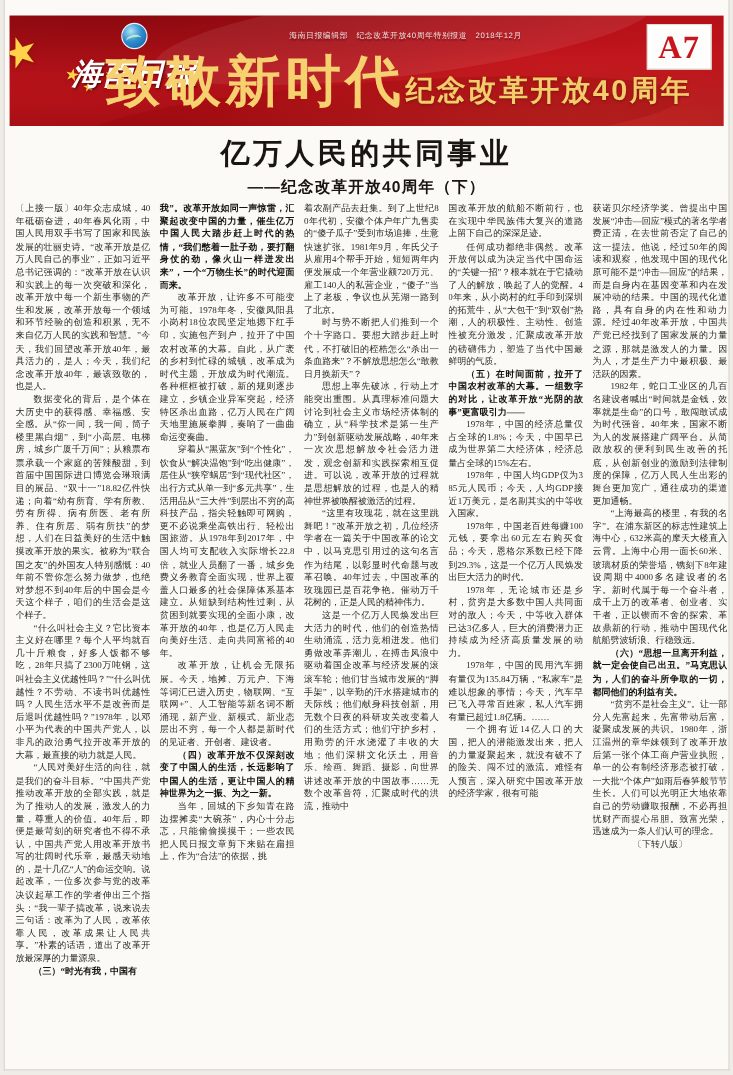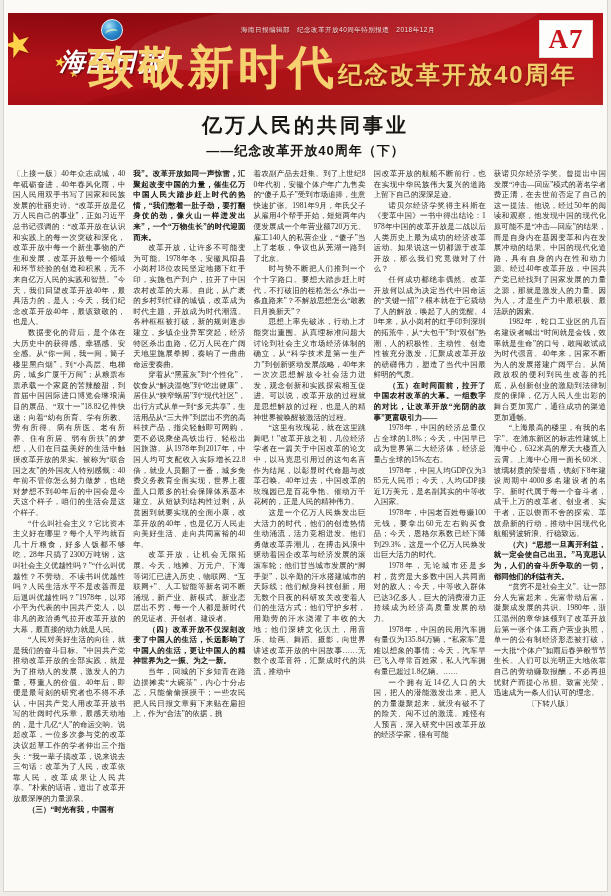--- a/index.html
+++ b/index.html
@@ -68,21 +68,21 @@
     font-size:46px;letter-spacing:4px;color:#f6d170;
     text-shadow:0 1px 0 #fff0c0 inset,0 2px 3px rgba(90,20,0,.65);
   }
   .bsub{
     font-weight:bold;font-size:24px;letter-spacing:2px;color:#f3cd6c;
     text-shadow:0 1px 2px rgba(90,20,0,.6);
   }
   
   .headline{position:absolute;left:0;top:112px;width:100%;text-align:center;color:#181512;}
   .headline h1{
-    margin:0;font-size:20px;font-weight:bold;letter-spacing:3px;
+    margin:0;font-size:24px;font-weight:bold;letter-spacing:3px;
     font-family:"Liberation Sans","DejaVu Sans",sans-serif;
   }
   .headline h2{margin:3px 0 0 0;font-size:13px;font-weight:bold;letter-spacing:1px;}
   
   .columns{
     position:absolute;left:9px;top:169px;width:593px;height:717px;
     display:flex;gap:8px;overflow:hidden;font-family:Liberation Serif, serif;
   }
   .col{flex:1 1 0;overflow:hidden;}
   .col p{
@@ -144,21 +144,20 @@
       </div>
       <div class="col">
         <p class="ni">着农副产品去赶集。到了上世纪80年代初，安徽个体户年广九售卖的“傻子瓜子”受到市场追捧，生意快速扩张。1981年9月，年氏父子从雇用4个帮手开始，短短两年内便发展成一个年营业额720万元、雇工140人的私营企业，“傻子”当上了老板，争议也从芜湖一路到了北京。</p>
         <p>时与势不断把人们推到一个个十字路口。要想大踏步赶上时代，不打破旧的桎梏怎么“杀出一条血路来”？不解放思想怎么“敢教日月换新天”？</p>
         <p>思想上率先破冰，行动上才能突出重围。从真理标准问题大讨论到社会主义市场经济体制的确立，从“科学技术是第一生产力”到创新驱动发展战略，40年来一次次思想解放令社会活力迸发，观念创新和实践探索相互促进。可以说，改革开放的过程就是思想解放的过程，也是人的精神世界被唤醒被激活的过程。</p>
         <p>“这里有玫瑰花，就在这里跳舞吧！”改革开放之初，几位经济学者在一篇关于中国改革的论文中，以马克思引用过的这句名言作为结尾，以彰显时代命题与改革召唤。40年过去，中国改革的玫瑰园已是百花争艳。催动万千花树的，正是人民的精神伟力。</p>
         <p>这是一个亿万人民焕发出巨大活力的时代，他们的创造热情生动涌流，活力竞相迸发。他们勇做改革弄潮儿，在搏击风浪中驱动着国企改革与经济发展的滚滚车轮；他们甘当城市发展的“脚手架”，以辛勤的汗水搭建城市的天际线；他们献身科技创新，用无数个日夜的科研攻关改变着人们的生活方式；他们守护乡村，用勤劳的汗水浇灌了丰收的大地；他们深耕文化沃土，用音乐、绘画、舞蹈、摄影，向世界讲述改革开放的中国故事……无数个改革音符，汇聚成时代的洪流，推动中</p>
       </div>
       <div class="col">
         <p class="ni">国改革开放的航船不断前行，也在实现中华民族伟大复兴的道路上留下自己的深深足迹。</p>
-        <p>诺贝尔经济学奖得主科斯在《变革中国》一书中得出结论：1978年中国的改革开放是二战以后人类历史上最为成功的经济改革运动。如果说这一切都源于改革开放，那么我们究竟做对了什么？</p>
         <p>任何成功都绝非偶然。改革开放何以成为决定当代中国命运的“关键一招”？根本就在于它撬动了人的解放，唤起了人的觉醒。40年来，从小岗村的红手印到深圳的拓荒牛，从“大包干”到“双创”热潮，人的积极性、主动性、创造性被充分激发，汇聚成改革开放的磅礴伟力，塑造了当代中国最鲜明的气质。</p>
         <p class="b">（五）在时间面前，拉开了中国农村改革的大幕。一组数字的对比，让改革开放“光阴的故事”更富吸引力——</p>
         <p>1978年，中国的经济总量仅占全球的1.8%；今天，中国早已成为世界第二大经济体，经济总量占全球的15%左右。</p>
         <p>1978年，中国人均GDP仅为385元人民币；今天，人均GDP接近1万美元，是名副其实的中等收入国家。</p>
         <p>1978年，中国老百姓每赚100元钱，要拿出60元左右购买食品；今天，恩格尔系数已经下降到29.3%，这是一个亿万人民焕发出巨大活力的时代。</p>
         <p>1978年，无论城市还是乡村，贫穷是大多数中国人共同面对的敌人；今天，中等收入群体已达3亿多人，巨大的消费潜力正持续成为经济高质量发展的动力。</p>
         <p>1978年，中国的民用汽车拥有量仅为135.84万辆，“私家车”是难以想象的事情；今天，汽车早已飞入寻常百姓家，私人汽车拥有量已超过1.8亿辆。……</p>
         <p>一个拥有近14亿人口的大国，把人的潜能激发出来，把人的力量凝聚起来，就没有破不了的险关、闯不过的激流。难怪有人预言，深入研究中国改革开放的经济学家，很有可能</p>
       </div>
       <div class="col">

